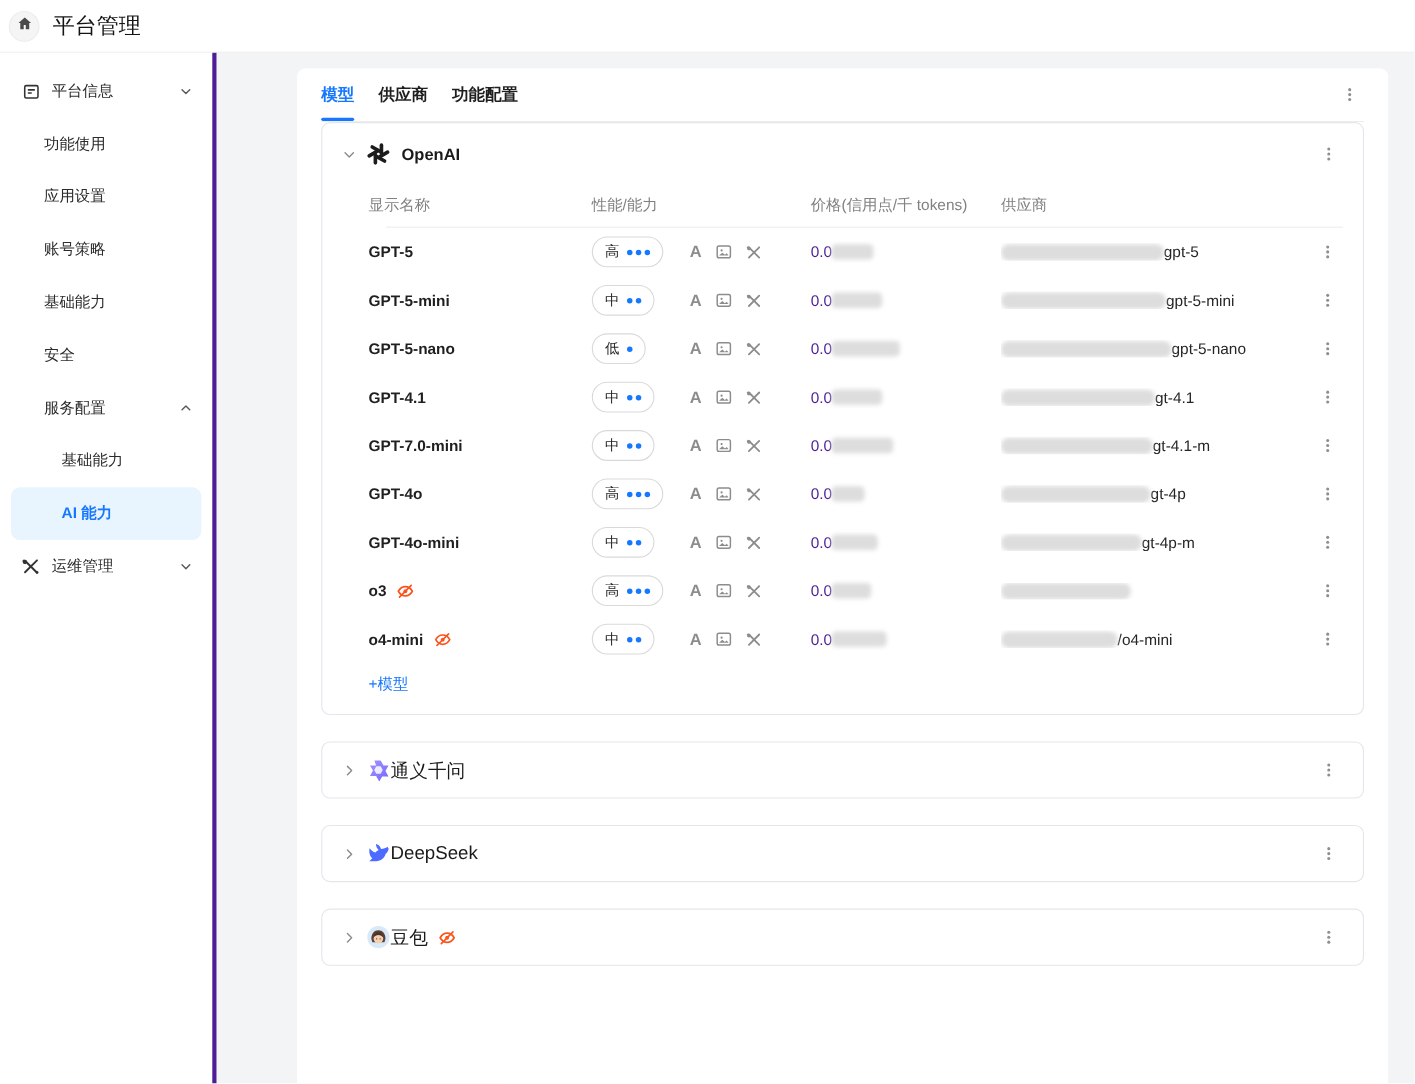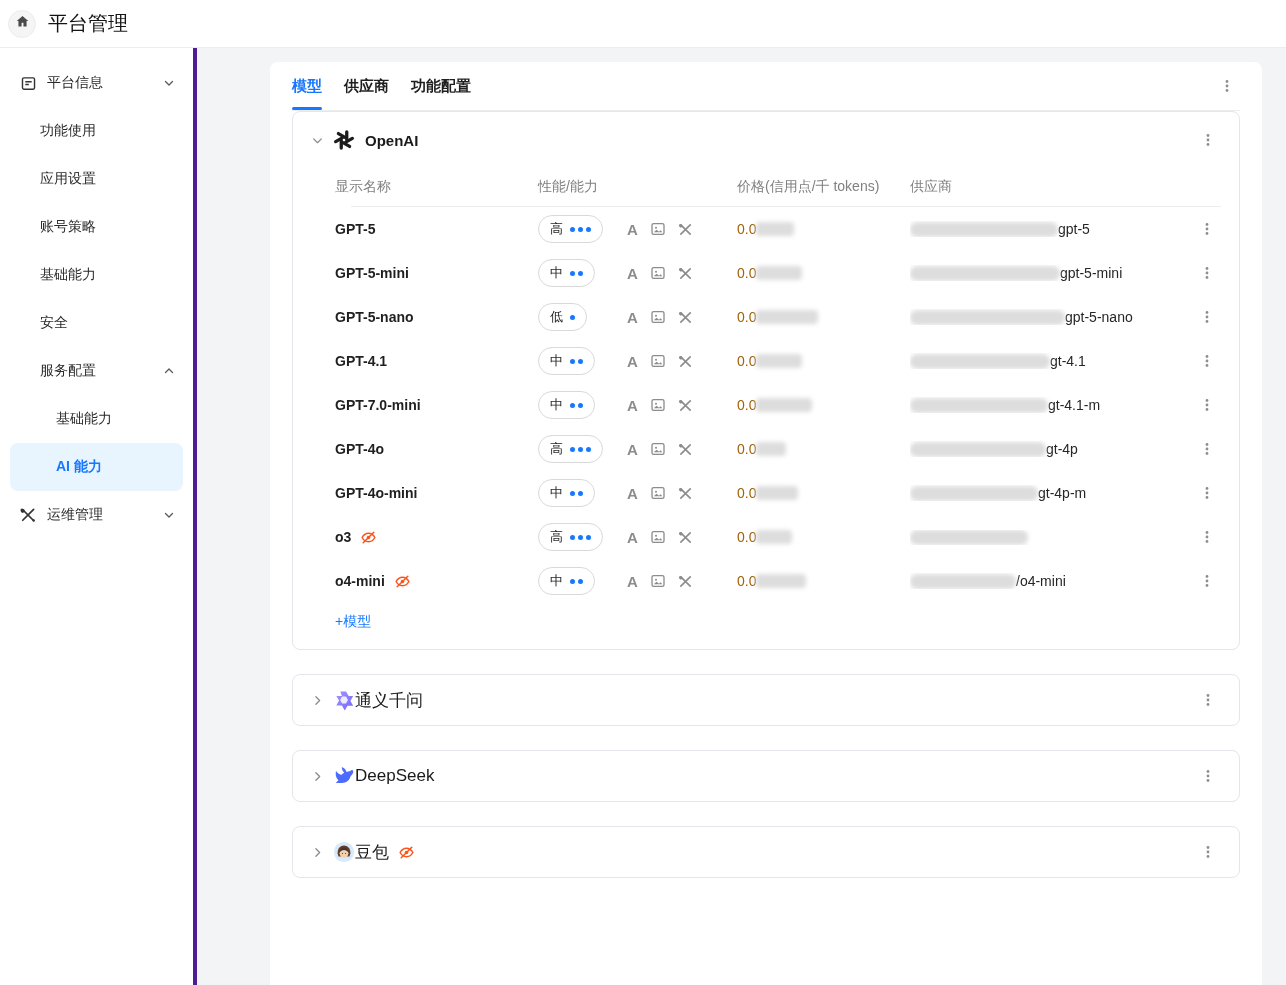--- a/index.html
+++ b/index.html
@@ -63,21 +63,21 @@
   .m-name-cell { display:flex; align-items:center; gap:9px; }
   .m-name { font-weight:700; color:#1f1f1f; font-size:14px; }
   .perf-cell { display:flex; align-items:center; }
   .pill-wrap { width:89px; }
   .perf-pill { display:inline-flex; align-items:center; gap:7px; border:1px solid #d9d9d9;
     border-radius:999px; padding:4px 11px; font-size:13px; color:#262626; background:#fff; }
   .dots { display:inline-flex; gap:3px; }
   .dot { width:5px; height:5px; border-radius:50%; background:#1677ff; }
   .cap-icons { display:flex; align-items:center; gap:12px; color:#8c8c8c; }
   .cap-a { font-weight:700; font-size:15px; color:#8c8c8c; line-height:1; }
-  .price-cell { display:flex; align-items:center; color:#a16207; }
+  .price-cell { display:flex; align-items:center; color:#4c1d95; }
   .blur-box { background:#dddddd; filter:blur(2px); border-radius:4px; height:14px;
     display:inline-block; }
   .supplier-cell { display:flex; align-items:center; color:#262626; white-space:nowrap;
     overflow:hidden; }
   .supplier-cell .blur-box { height:15px; border-radius:7px; }
   .row-kebab { display:flex; justify-content:center; }
   .add-model { display:inline-block; color:#1677ff; font-size:14px; margin:10px 0 18px 24px;
     cursor:pointer; text-decoration:none; }
 
   .provider-box.collapsed { height:52px; display:flex; align-items:center; }

